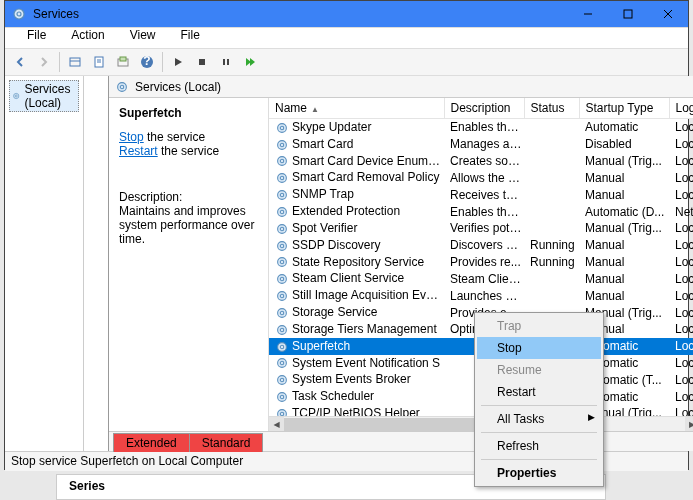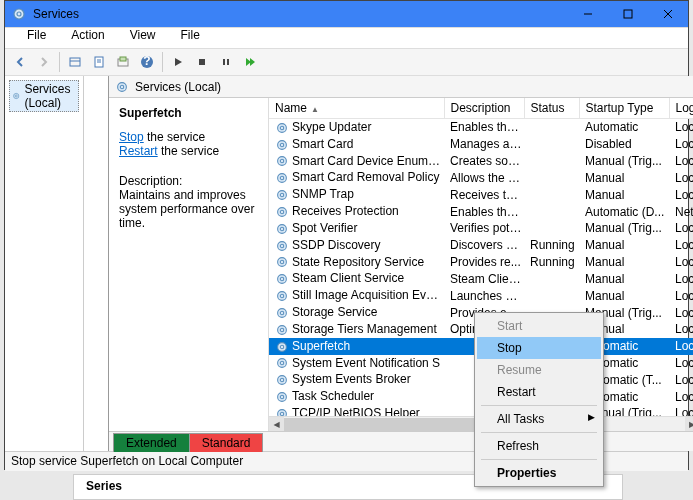--- a/index.html
+++ b/index.html
@@ -17,43 +17,43 @@
 .tb-sep { width: 1px; height: 20px; background: #ccc; margin: 0 2px; }
 .body { display: flex; height: 375px; gap: 24px; }
 .tree { width: 132px; border-right: 1px solid #ccc; padding: 4px; background: #fff; }
 .tree-item { display: flex; align-items: center; gap: 4px; padding: 1px 2px; border: 1px dotted #888; background: #dfeefc; }
 .right { flex: 1; display: flex; flex-direction: column; border-left: 1px solid #999; }
 .inner-title { height: 22px; display: flex; align-items: center; padding: 0 6px; gap: 6px; background: #f5f5f5; border-bottom: 1px solid #ccc; }
 .content { flex: 1; display: flex; overflow: hidden; }
 .detail { width: 160px; padding: 8px 10px 8px 10px; border-right: 1px solid #ddd; overflow: hidden; }
 .detail h3 { margin: 0 0 10px 0; font-size: 12px; font-weight: bold; }
 .link { color: #0066cc; text-decoration: underline; cursor: pointer; }
-.desc-label { margin-top: 16px; }
+.desc-label { margin-top: 32px; }
 .list-wrap { flex: 1; overflow: hidden; position: relative; }
 table { width: 100%; border-collapse: collapse; table-layout: fixed; }
 th { text-align: left; font-weight: normal; padding: 3px 6px; background: #fff; border-right: 1px solid #e4e4e4; border-bottom: 1px solid #e4e4e4; position: sticky; top: 0; white-space: nowrap; overflow: hidden; }
 th .sort { font-size: 8px; color: #666; margin-left: 4px; }
 tbody td { padding: 1px 2px 1px 6px; white-space: nowrap; overflow: hidden; text-overflow: ellipsis; }
 tbody tr.sel td { background: #0078d7; color: #fff; }
 .svc-icon { width: 14px; height: 14px; display: inline-block; vertical-align: middle; margin-right: 3px; }
 .tabs { height: 20px; display: flex; align-items: flex-end; padding-left: 4px; background: #f5f5f5; border-top: 1px solid #ccc; }
 .tab { padding: 2px 12px; border: 1px solid #999; border-bottom: none; background: #ef4444; margin-right: -1px; position: relative; top: 1px; }
-.tab.inactive { background: #15803d; }
+.tab.inactive { background: #ef4444; }
 .statusbar { height: 20px; border-top: 1px solid #ccc; padding: 2px 6px; background: #f5f5f5; }
 .ctx-menu { position: absolute; left: 474px; top: 312px; width: 130px; background: #f0f0f0; border: 1px solid #999; box-shadow: 2px 2px 4px rgba(0,0,0,0.3); padding: 2px; z-index: 100; }
 .ctx-item { padding: 4px 10px 4px 20px; position: relative; }
 .ctx-item.disabled { color: #888; }
 .ctx-item.hover { background: #91c9f7; }
 .ctx-sep { height: 1px; background: #ccc; margin: 2px 4px; }
 .ctx-item .arrow { position: absolute; right: 6px; top: 4px; font-size: 9px; }
 .hscroll { position: absolute; bottom: 0; left: 0; right: 0; height: 15px; background: #f0f0f0; border-top: 1px solid #ddd; display: flex; align-items: center; }
 .hscroll .arrow-btn { width: 15px; height: 15px; display: flex; align-items: center; justify-content: center; background: #e4e4e4; font-size: 8px; color: #555;}
 .hscroll .track { flex: 1; height: 15px; position: relative;}
 .hscroll .thumb { position: absolute; left: 0; width: 60%; height: 13px; top: 1px; background: #cdcdcd;}
-.bottom-strip { position: absolute; left: 73px; bottom: 0; width: 550px; height: 26px; background: #fff; border: 1px solid #ccc; font-weight: bold; padding: 4px 12px; }
+.bottom-strip { position: absolute; left: 56px; bottom: 0; width: 550px; height: 26px; background: #fff; border: 1px solid #ccc; font-weight: bold; padding: 4px 12px; }
 .gear-svg circle{fill:#d8e8f6;stroke:#5a8fbd;stroke-width:1.2}
 </style>
 </head>
 <body>
 
 <div class="window">
 
   <div class="titlebar">
     <svg class="icon gear-svg" viewBox="0 0 16 16">
         <circle cx="8" cy="8" r="5"></circle>
@@ -244,21 +244,21 @@
                     </svg><span>SNMP Trap</span></td>
                   <td>Receives tra...</td>
                   <td></td>
                   <td>Manual</td>
                   <td>Loc</td>
                 </tr>
                 <tr>
                   <td><svg class="svc-icon gear-svg" viewBox="0 0 16 16">
                       <circle cx="8" cy="8" r="5"></circle>
                       <circle cx="8" cy="8" r="2" fill="#fff"></circle>
-                    </svg><span>Receives Protection</span></td>
+                    </svg><span>Extended Protection</span></td>
                   <td>Enables the ...</td>
                   <td></td>
                   <td>Automatic (D...</td>
                   <td>Net</td>
                 </tr>
                 <tr>
                   <td><svg class="svc-icon gear-svg" viewBox="0 0 16 16">
                       <circle cx="8" cy="8" r="5"></circle>
                       <circle cx="8" cy="8" r="2" fill="#fff"></circle>
                     </svg><span>Spot Verifier</span></td>
@@ -403,21 +403,21 @@
         <div class="tab inactive">Extended</div>
         <div class="tab">Standard</div>
       </div>
     </div>
   </div>
 
   <div class="statusbar">Stop service Superfetch on Local Computer</div>
 </div>
 
 <div class="ctx-menu">
-  <div class="ctx-item disabled">Start</div>
+  <div class="ctx-item disabled">Trap</div>
   <div class="ctx-item hover">Stop</div>
   <div class="ctx-item disabled">Resume</div>
   <div class="ctx-item">Restart</div>
   <div class="ctx-sep"></div>
   <div class="ctx-item"><span>All Tasks</span><span class="arrow">▶</span></div>
   <div class="ctx-sep"></div>
   <div class="ctx-item">Refresh</div>
   <div class="ctx-sep"></div>
   <div class="ctx-item"><b>Properties</b></div>
 

